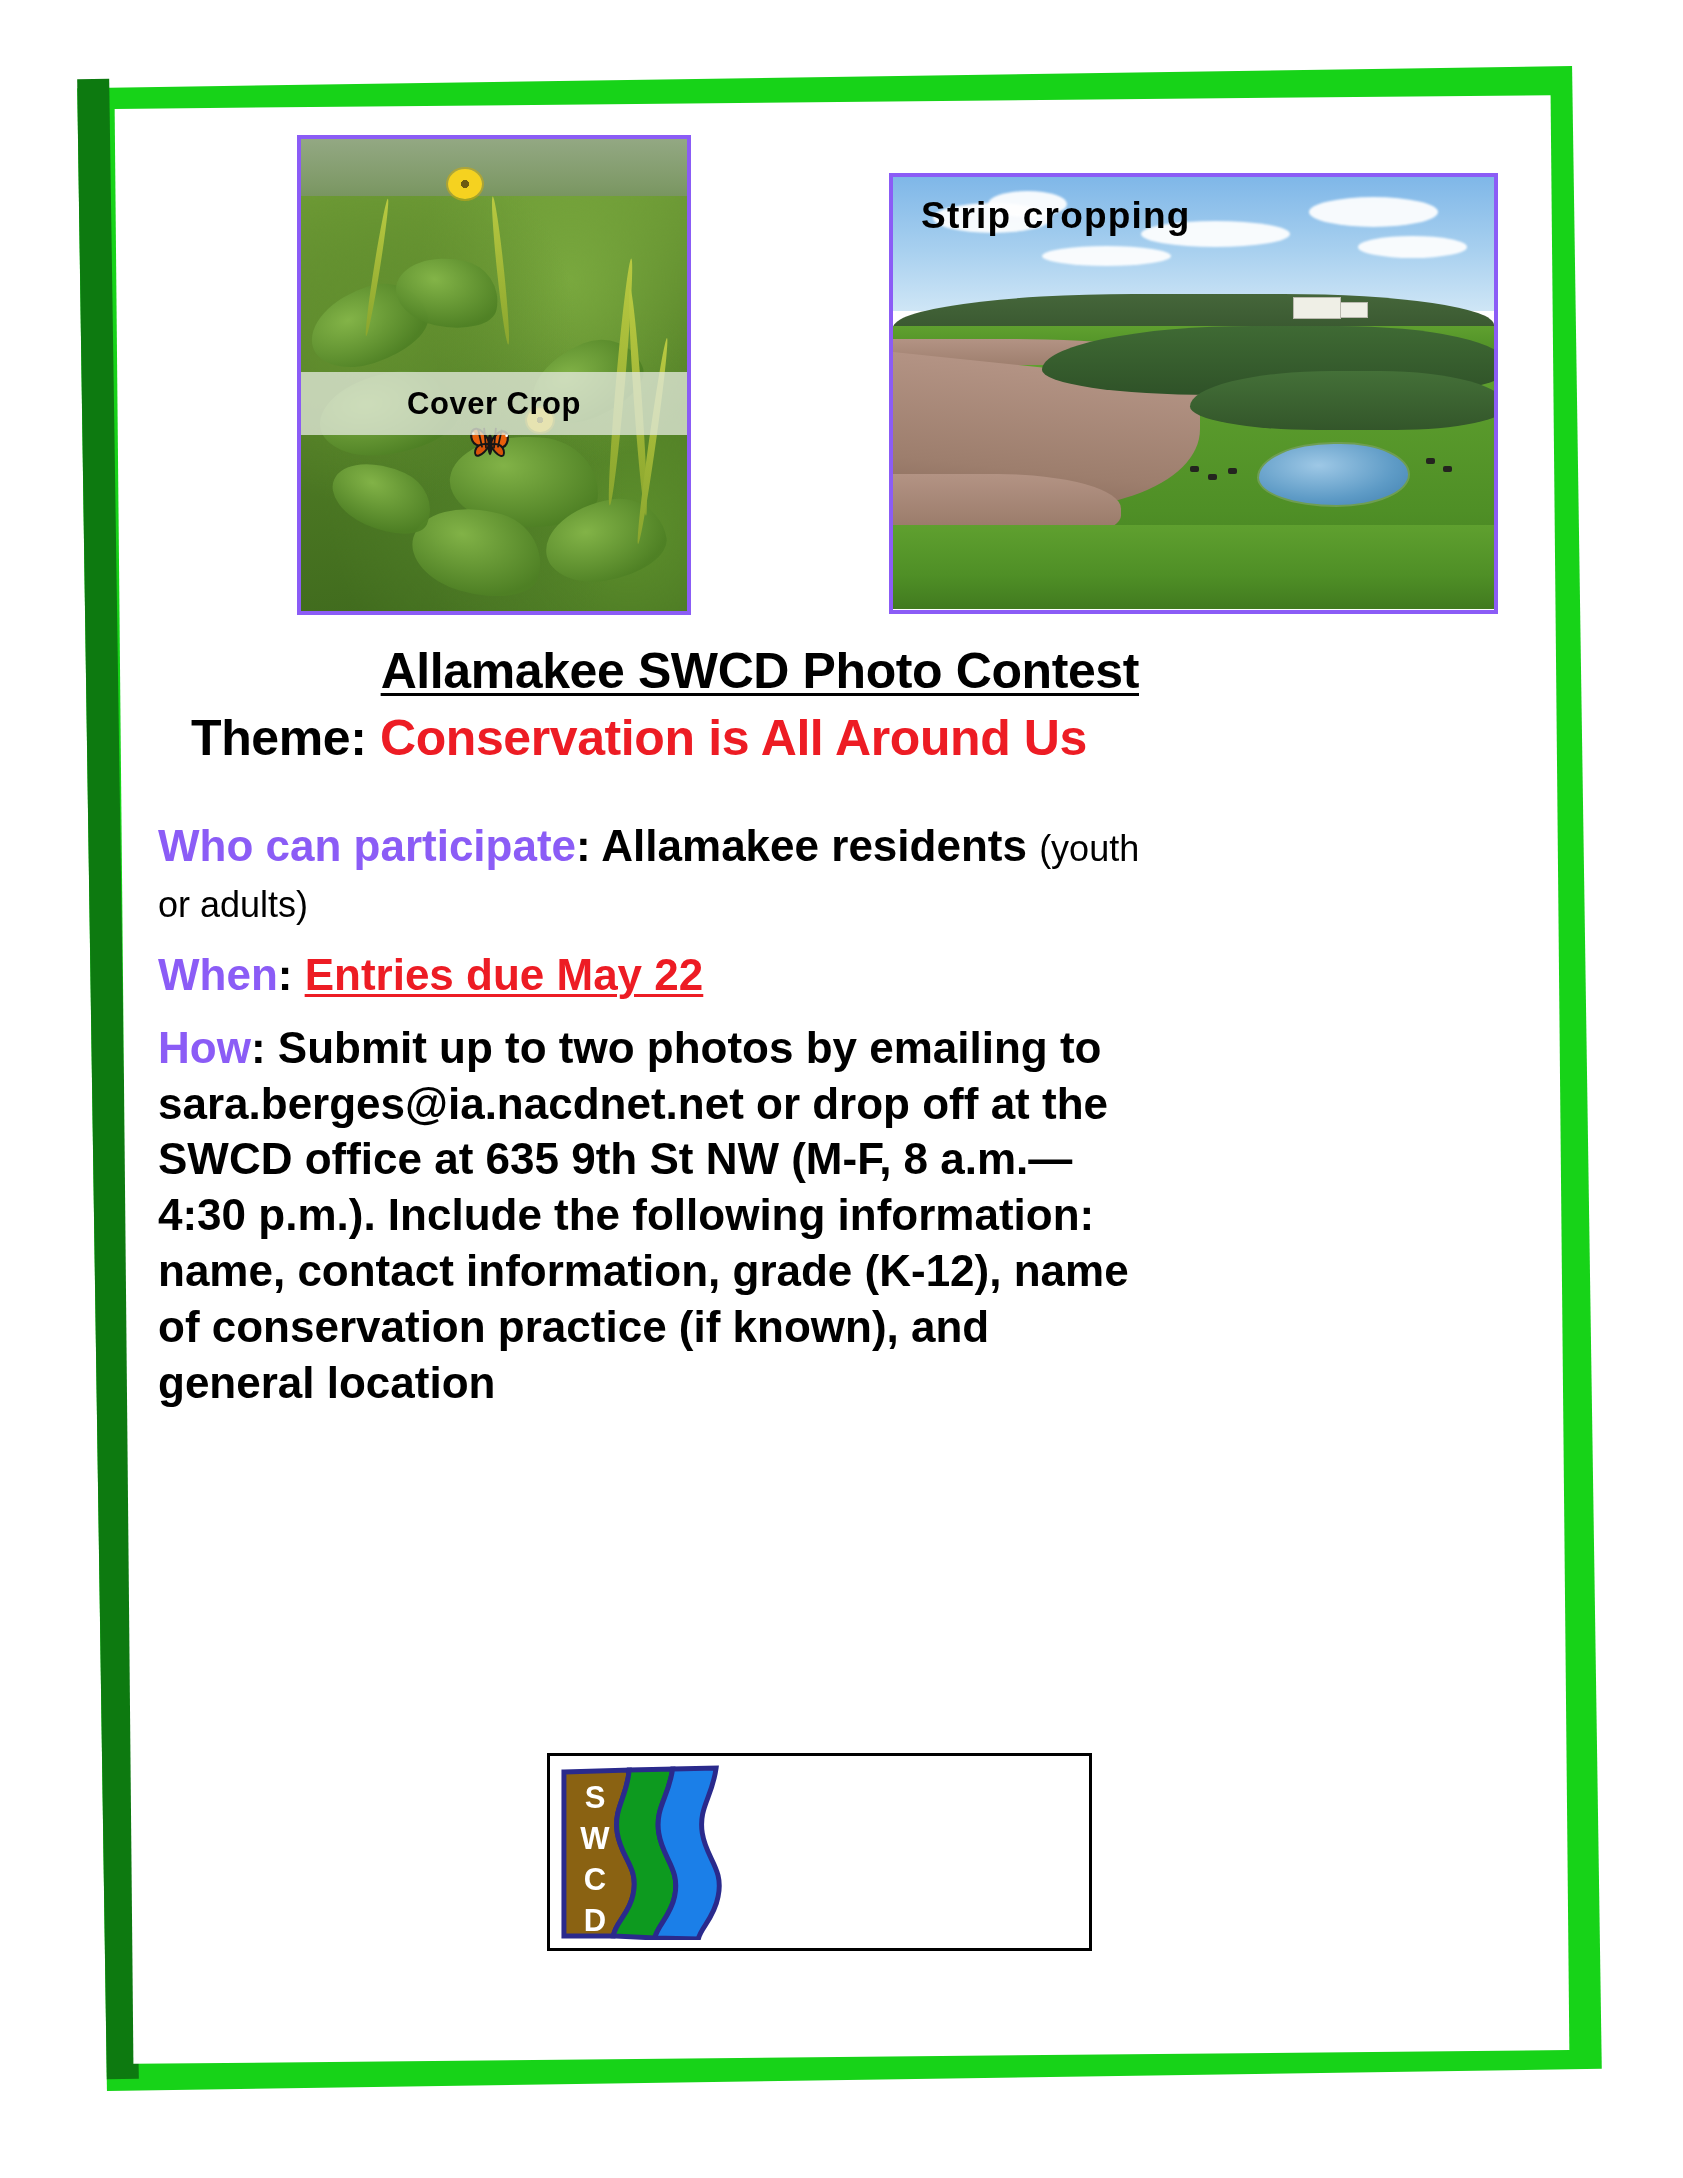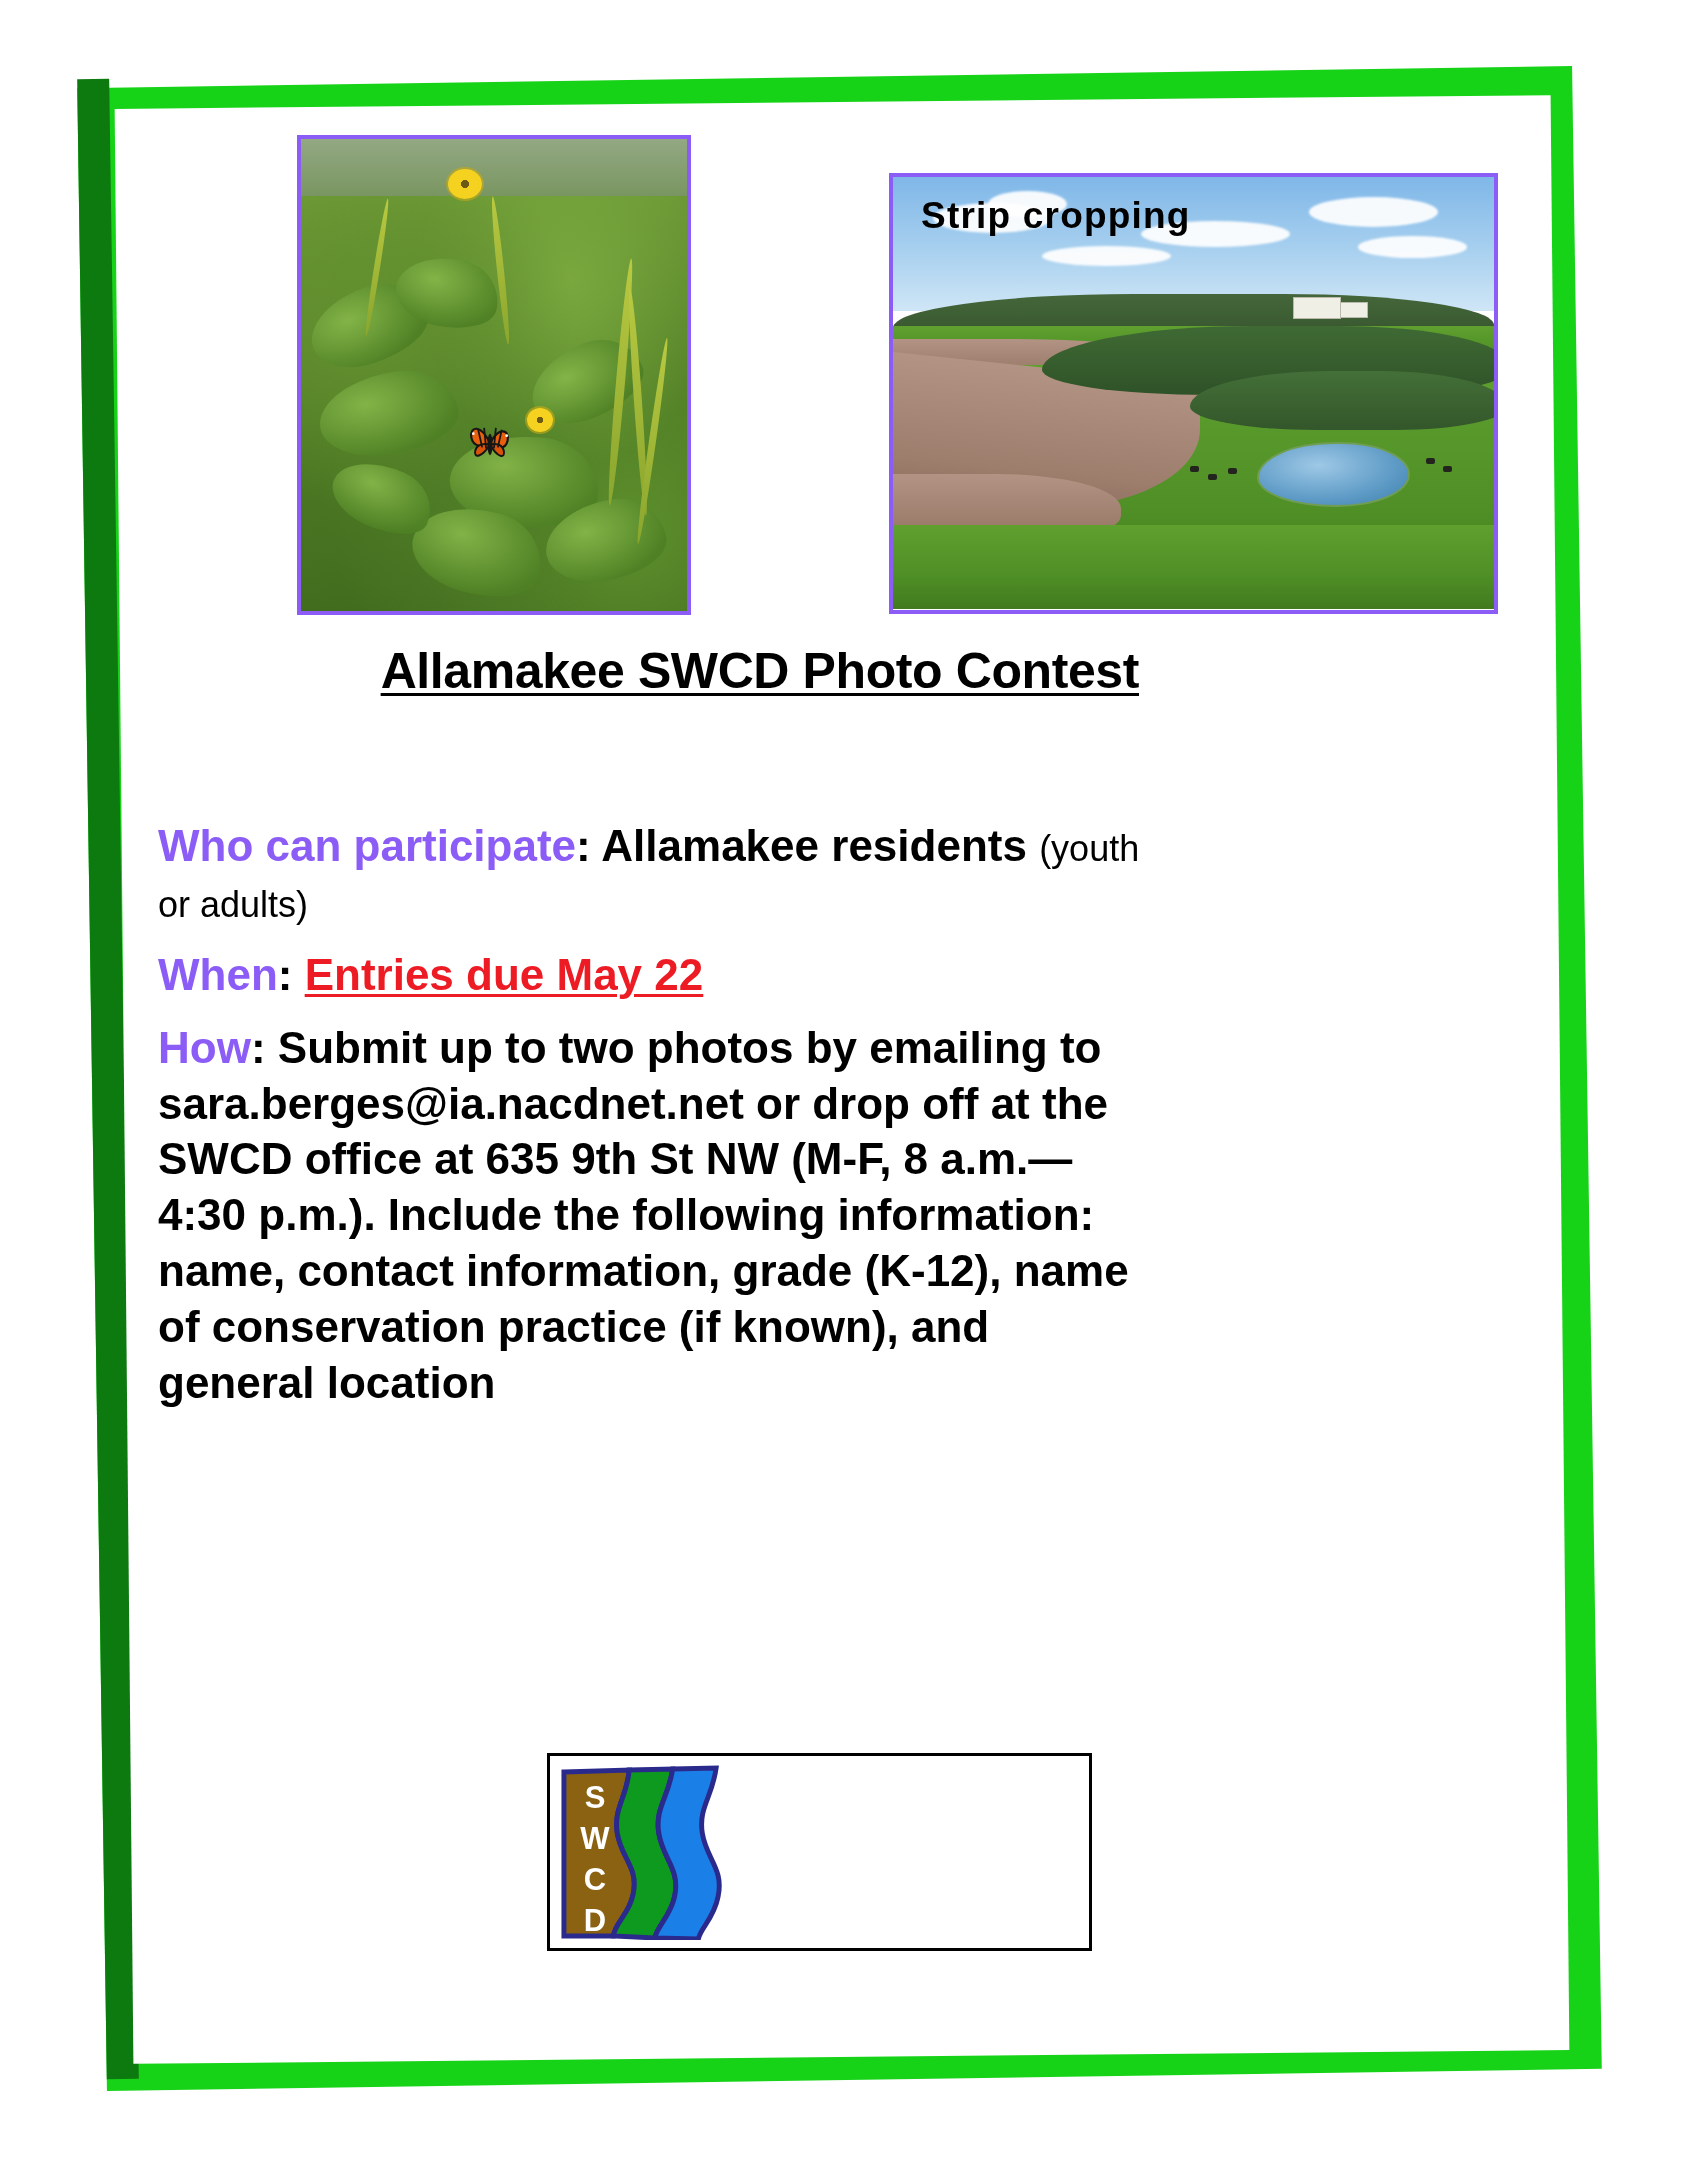--- a/index.html
+++ b/index.html
@@ -356,20 +356,23 @@
           <path d="M23 26 C32 8, 43 12, 41 23 C39 33, 29 31, 23 26 Z" fill="#E8600C" stroke="#161616" stroke-width="2.2"></path>
           <path d="M23 27 C15 40, 6 42, 8 33 C10 26, 18 26, 23 27 Z" fill="#D9540A" stroke="#161616" stroke-width="2"></path>
           <path d="M23 27 C31 41, 39 42, 37 33 C35 26, 28 26, 23 27 Z" fill="#D9540A" stroke="#161616" stroke-width="2"></path>
           <path d="M11 12 L15 30 M17 10 L19 31 M29 10 L27 31 M35 12 L31 30" stroke="#161616" stroke-width="1.8" fill="none"></path>
           <ellipse cx="23" cy="27" rx="2.6" ry="11" fill="#161616"></ellipse>
           <circle cx="6" cy="16" r="1.4" fill="#ffffff"></circle>
           <circle cx="40" cy="18" r="1.4" fill="#ffffff"></circle>
         </g>
       </svg>
 
+      <div class="cc-banner">
+        <span class="cc-banner-text">Cover Crop</span>
+      </div>
     </div>
 
     <div class="photo" id="photo-strip">
       <div class="sc-sky"></div>
       <div class="sc-cloud" style="left:40px;  top:26px; width:119px; height:30px;"></div>
       <div class="sc-cloud" style="left:95px;  top:14px; width:79px;  height:26px;"></div>
       <div class="sc-cloud" style="left:248px; top:44px; width:149px; height:26px;"></div>
       <div class="sc-cloud" style="left:416px; top:20px; width:129px; height:30px;"></div>
       <div class="sc-cloud" style="left:465px; top:59px; width:109px; height:22px;"></div>
       <div class="sc-cloud" style="left:149px; top:69px; width:129px; height:20px;"></div>
@@ -397,20 +400,23 @@
       <div class="sc-cow" style="left:533px; top:281px;"></div>
       <div class="sc-cow" style="left:550px; top:289px;"></div>
 
       <div class="sc-caption">Strip cropping</div>
     </div>
 
     <div class="headline">
       <span class="u">Allamakee SWCD Photo Contest</span>
     </div>
 
+    <div class="theme-line">
+      <span>Theme: </span><span class="theme-accent">Conservation is All Around Us</span>
+    </div>
 
     <div class="body-block">
 
       <p class="para">
         <span class="lbl">Who can participate</span><span class="bold">: </span><span class="bold">Allamakee residents </span><span class="small-reg">(youth or adults)</span>
       </p>
 
 
       <p class="para">
         <span class="lbl">When</span><span class="bold">: </span><span class="red-u">Entries due May 22</span>

